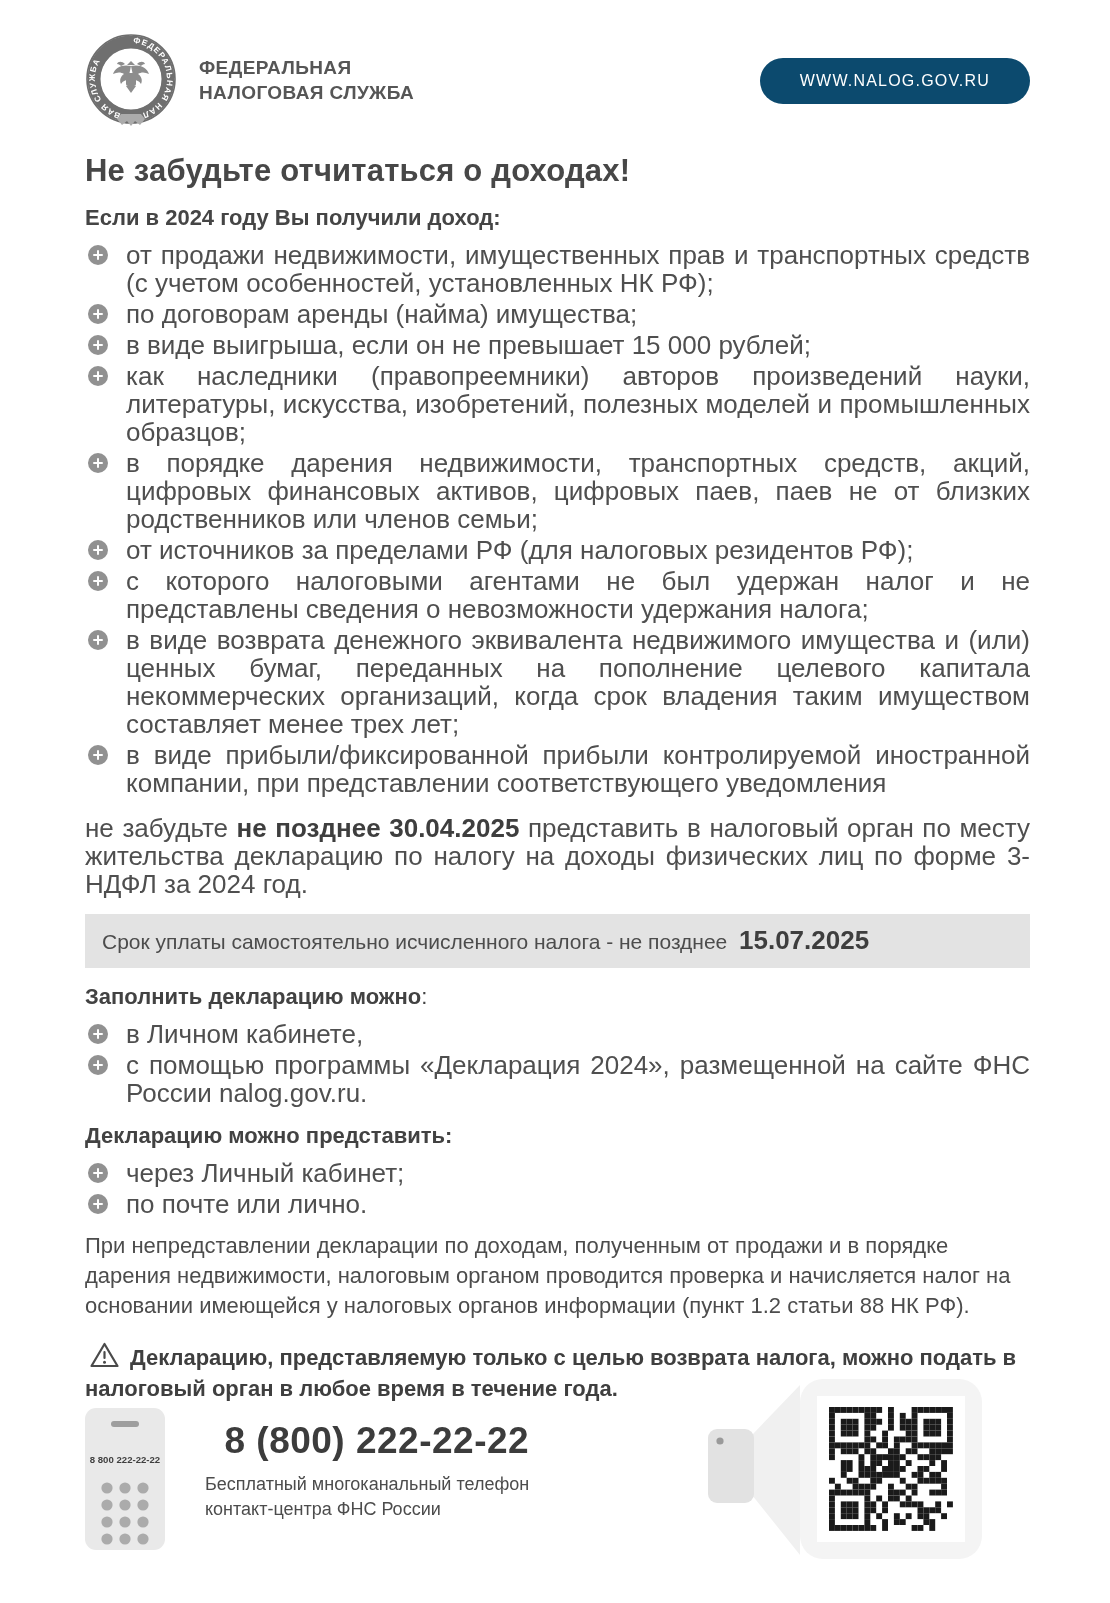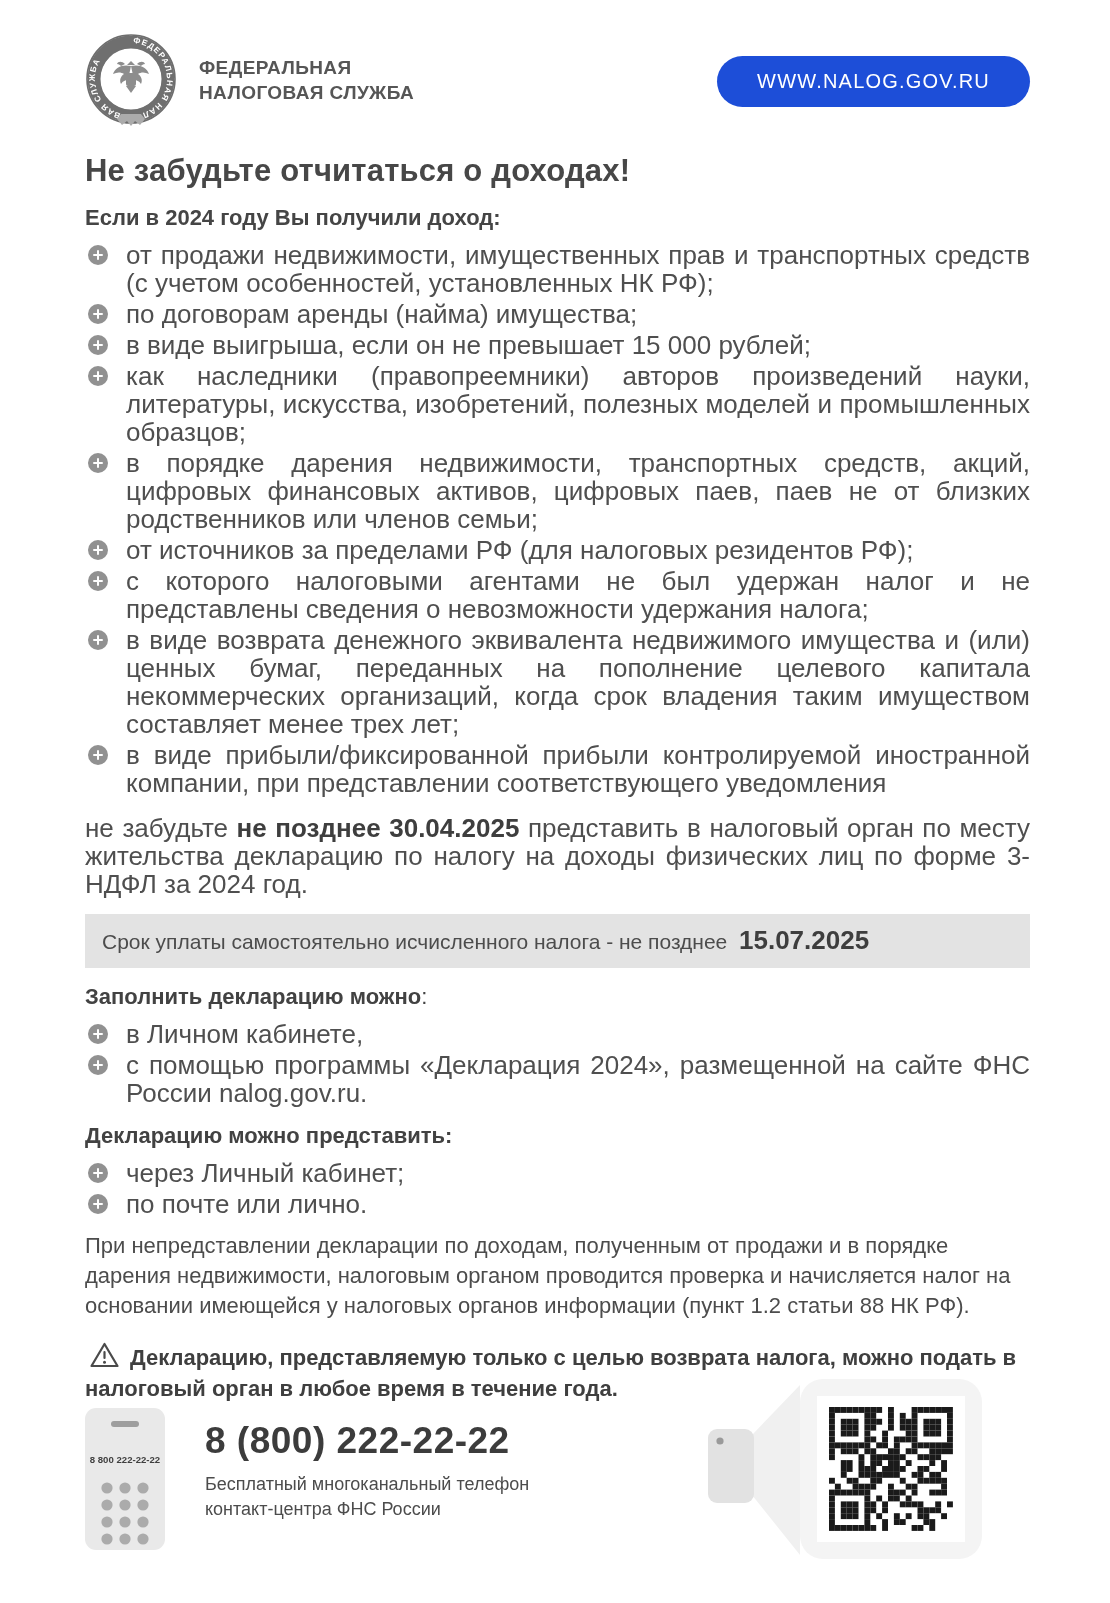--- a/index.html
+++ b/index.html
@@ -9,22 +9,22 @@
     font-family:"Liberation Sans", sans-serif;
     color:#4e4e4e; overflow:hidden;
   }
   .page { padding:33px 80px 0 85px; }
 
   
   .header { display:flex; align-items:center; justify-content:space-between; }
   .brand { display:flex; align-items:center; gap:22px; }
   .org-name { font-weight:bold; font-size:19px; line-height:1.3; color:#565656; letter-spacing:.4px; }
   .site-badge {
-    background:#1d4ed8; color:#fff; border-radius:27px;
-    padding:14px 40px; font-size:20px; letter-spacing:1.2px; font-weight:400;
+    background:#0c4a6e; color:#fff; border-radius:27px;
+    padding:14px 40px; font-size:16px; letter-spacing:1.2px; font-weight:400;
   }
 
   
   .title { margin-top:24px; font-size:31px; font-weight:bold; color:#474747; letter-spacing:.2px; }
   .subhead { margin-top:16px; font-size:22px; font-weight:bold; color:#454545; }
   .body-text { font-size:26px; line-height:28px; color:#4f4f4f; }
 
   ul.plus-list { list-style:none; margin-top:10px; }
   ul.plus-list li {
     position:relative; padding-left:41px; margin-bottom:3px;
@@ -52,21 +52,21 @@
 
   .para-plain { margin-top:13px; font-size:22px; line-height:30px; color:#4c4c4c; }
 
   .warning { margin-top:20px; font-size:22px; line-height:31px; font-weight:bold; color:#3f3f3f; }
   .warn-icon { display:inline-block; vertical-align:-4px; margin:0 10px 0 4px; }
 
   
   .footer { position:absolute; left:0; bottom:0; width:1063px; height:235px; }
   .phone-illustration { position:absolute; left:85px; top:40px; }
   .phone-text { position:absolute; left:205px; top:52px; }
-  .phone-number { font-size:37px; font-weight:bold; color:#3c3c3c; letter-spacing:.5px; }
+  .phone-number { font-size:37px; font-weight:bold; color:#3c3c3c; letter-spacing:.5px;text-align:right; }
   .phone-desc { margin-top:10px; font-size:18px; line-height:25px; color:#4c4c4c; }
   .qr-group { position:absolute; right:73px; top:5px; }
 </style>
 </head>
 <body>
 
 <div class="page">
 
   <div class="header">
     <div class="brand">

